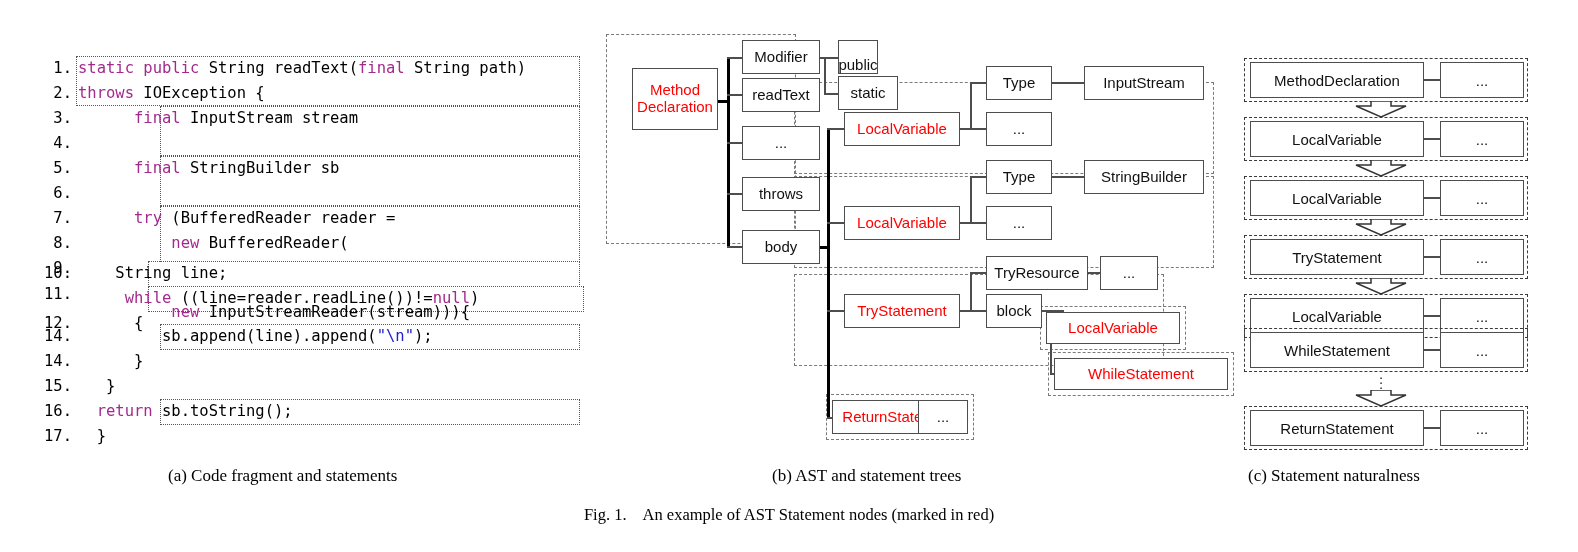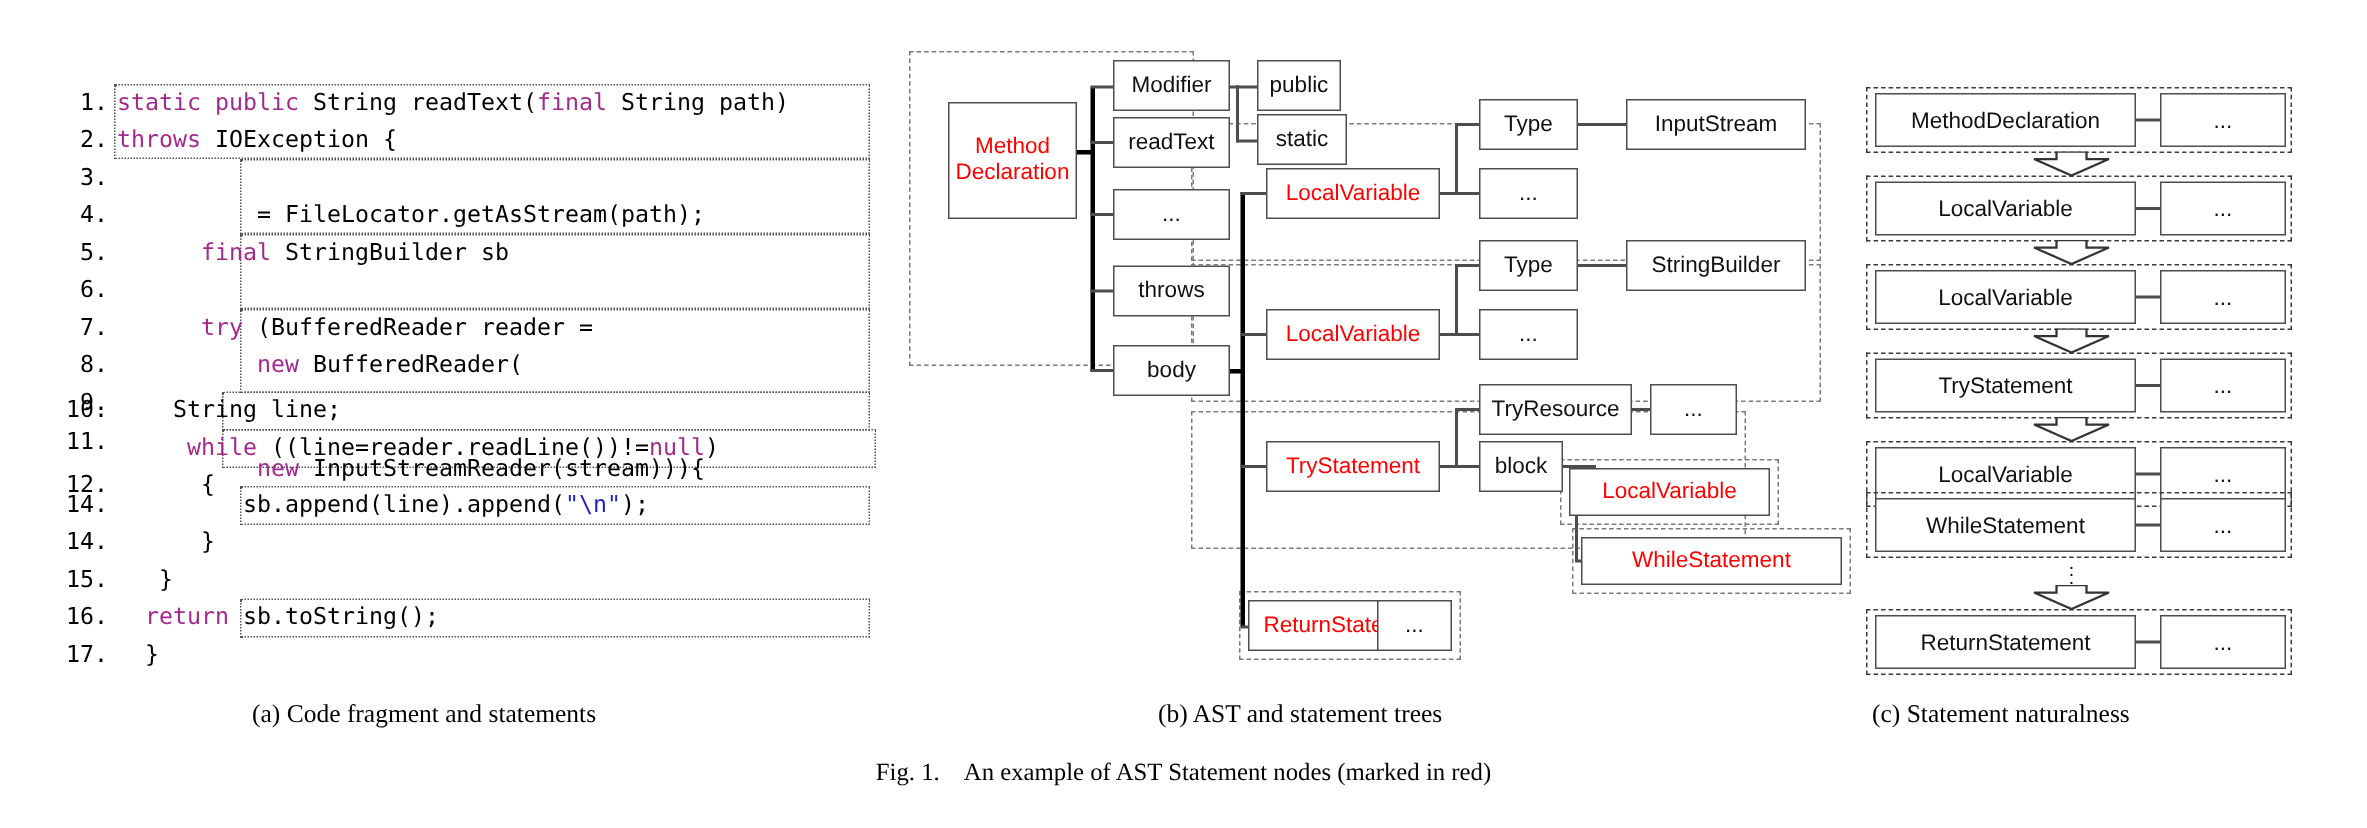--- a/index.html
+++ b/index.html
@@ -79,22 +79,22 @@
   <div class="lineno" style="left:30px;top:324px;">14.</div>
   <div class="lineno" style="left:30px;top:349px;">14.</div>
   <div class="lineno" style="left:30px;top:374px;">15.</div>
   <div class="lineno" style="left:30px;top:399px;">16.</div>
   <div class="lineno" style="left:30px;top:424px;">17.</div>
 
   <div class="code-text" style="top:56px;"><span class="kw">static public </span><span class="pl">String readText(</span><span class="kw">final </span><span class="pl">String </span><span class="var">path</span><span class="pl">)</span></div>
 
   <div class="code-text" style="top:81px;"><span class="kw">throws </span><span class="pl">IOException {</span></div>
 
-
-  <div class="code-text" style="top:131px;"><span class="pl">          = FileLocator.getAsStream(</span><span class="var">path</span><span class="pl">);</span></div>
+  <div class="code-text" style="top:106px;"><span class="pl">      </span><span class="kw">final </span><span class="pl">InputStream </span><span class="var">stream</span></div>
+
 
   <div class="code-text" style="top:156px;"><span class="pl">      </span><span class="kw">final </span><span class="pl">StringBuilder </span><span class="var">sb</span></div>
 
 
   <div class="code-text" style="top:206px;"><span class="pl">      </span><span class="kw">try </span><span class="pl">(BufferedReader </span><span class="var">reader</span><span class="pl"> =</span></div>
 
   <div class="code-text" style="top:231px;"><span class="pl">          </span><span class="kw">new </span><span class="pl">BufferedReader(</span></div>
 
   <div class="code-text" style="top:256px;margin-top:44px;"><span class="pl">          </span><span class="kw">new </span><span class="pl">InputStreamReader(</span><span class="var">stream</span><span class="pl">))){</span></div>
 
@@ -163,29 +163,29 @@
   <div class="edge" style="left:372px;top:310px;width:18px;height:2px;"></div>
   <div class="edge" style="left:488px;top:272px;width:16px;height:2px;"></div>
 
   <div class="edge" style="left:442px;top:310px;width:12px;height:2px;"></div>
   <div class="edge" style="left:452px;top:310px;width:2px;height:64px;"></div>
   <div class="edge" style="left:452px;top:310px;width:14px;height:2px;"></div>
   <div class="edge" style="left:452px;top:373px;width:20px;height:2px;"></div>
 
   <div class="edge" style="left:310px;top:417px;width:12px;height:2px;"></div>
 
-  <div class="node red two-line" style="left:34px;top:68px;width:86px;height:78px;">
+  <div class="node red two-line" style="left:34px;top:68px;width:86px;height:62px;">
     <span>Method</span>
     <span>Declaration</span>
   </div>
 
   <div class="node" style="left:144px;top:40px;width:78px;height:34px;">
       <span>Modifier</span>
     </div>
-  <div class="node" style="left:240px;top:40px;width:56px;height:34px;">
+  <div class="node" style="left:240px;top:40px;width:40px;height:34px;align-items:flex-end;">
       <span>public</span>
     </div>
   <div class="node" style="left:240px;top:76px;width:60px;height:34px;">
       <span>static</span>
     </div>
   <div class="node" style="left:144px;top:78px;width:78px;height:34px;">
       <span>readText</span>
     </div>
   <div class="node" style="left:144px;top:126px;width:78px;height:34px;">
       <span>...</span>

